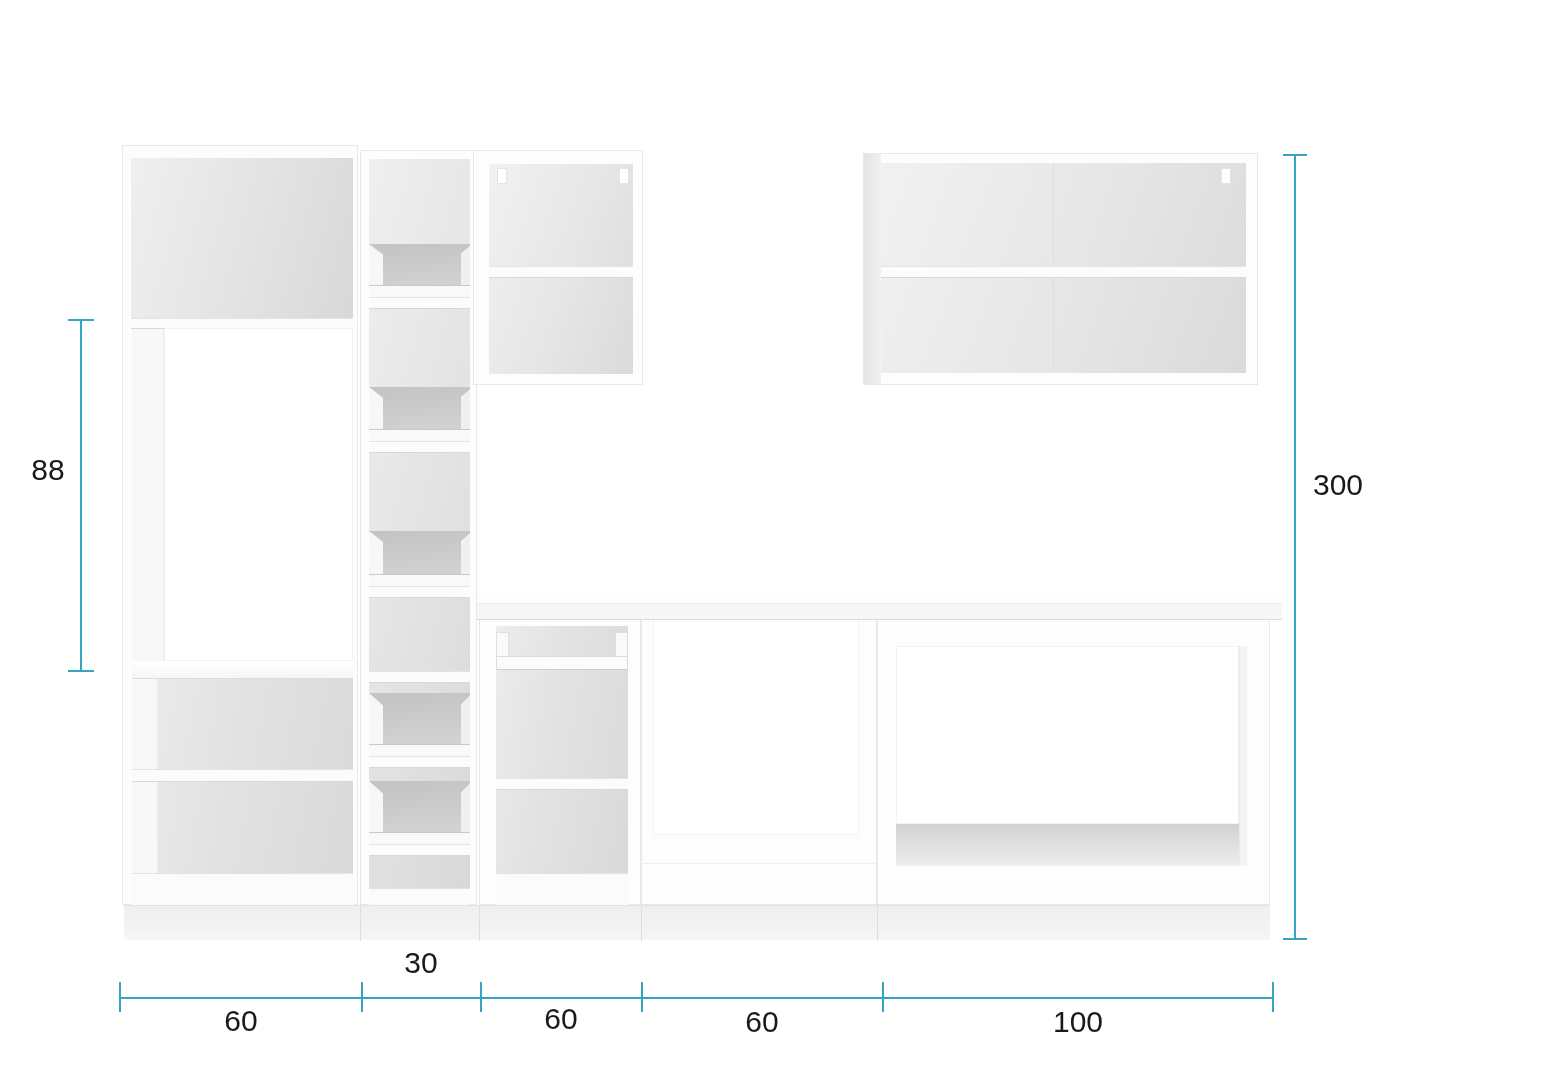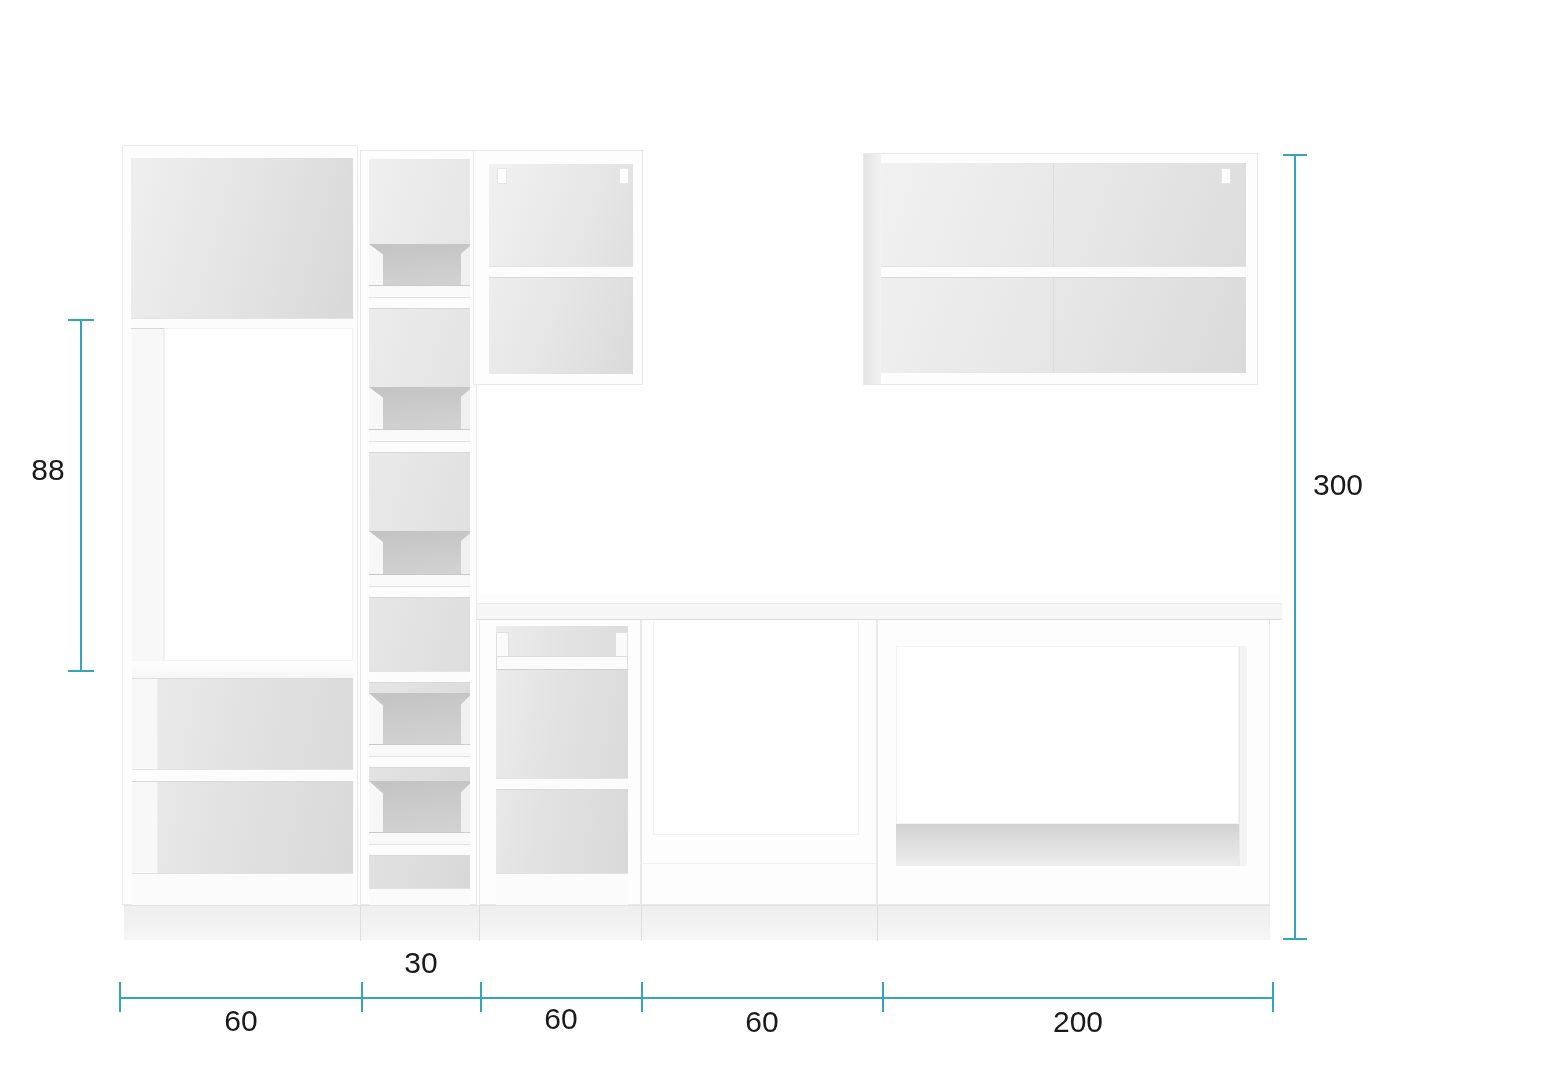--- a/index.html
+++ b/index.html
@@ -176,15 +176,15 @@
   <div class="tick-v" style="left:119px; top:982px;"></div>
   <div class="tick-v" style="left:361px; top:982px;"></div>
   <div class="tick-v" style="left:480px; top:982px;"></div>
   <div class="tick-v" style="left:641px; top:982px;"></div>
   <div class="tick-v" style="left:882px; top:982px;"></div>
   <div class="tick-v" style="left:1272px; top:982px;"></div>
   <div class="dim-label" style="left:241px; top:1006px;">60</div>
   <div class="dim-label" style="left:421px; top:948px;">30</div>
   <div class="dim-label" style="left:561px; top:1004px;">60</div>
   <div class="dim-label" style="left:762px; top:1007px;">60</div>
-  <div class="dim-label" style="left:1078px; top:1007px;">200</div>
+  <div class="dim-label" style="left:1078px; top:1007px;">100</div>
 
 </div>
 
 </body></html>

